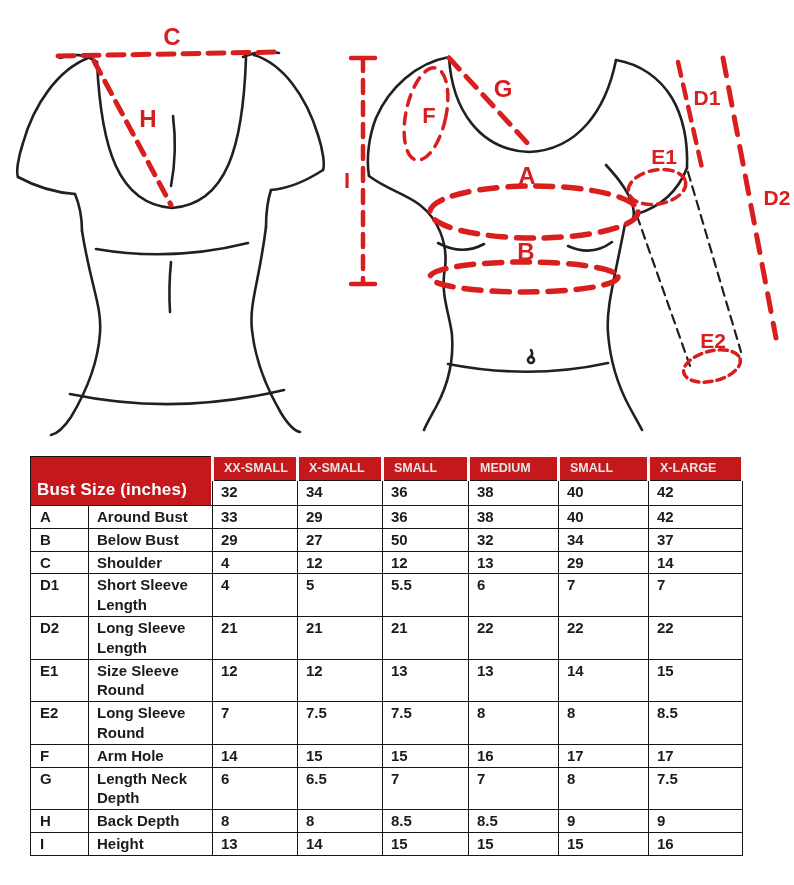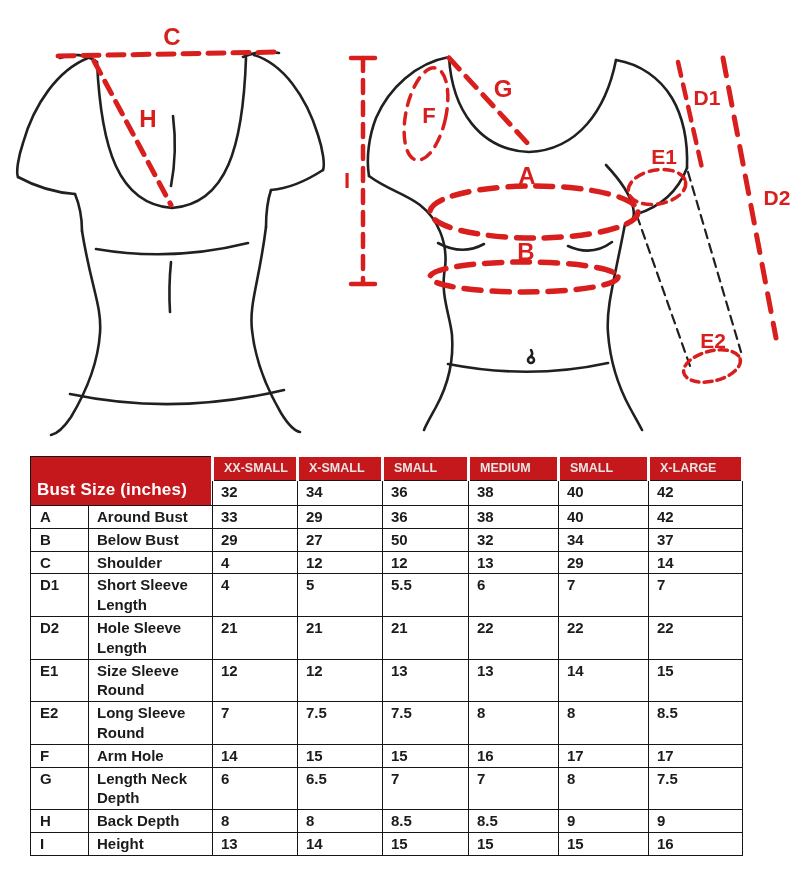--- a/index.html
+++ b/index.html
@@ -189,21 +189,21 @@
     <td class="lab">Short Sleeve Length</td>
     <td class="val">4</td>
     <td class="val">5</td>
     <td class="val">5.5</td>
     <td class="val">6</td>
     <td class="val">7</td>
     <td class="val">7</td>
   </tr>
   <tr>
     <td class="code">D2</td>
-    <td class="lab">Hole Sleeve Length</td>
+    <td class="lab">Long Sleeve Length</td>
     <td class="val">21</td>
     <td class="val">21</td>
     <td class="val">21</td>
     <td class="val">22</td>
     <td class="val">22</td>
     <td class="val">22</td>
   </tr>
   <tr>
     <td class="code">E1</td>
     <td class="lab">Size Sleeve Round</td>

